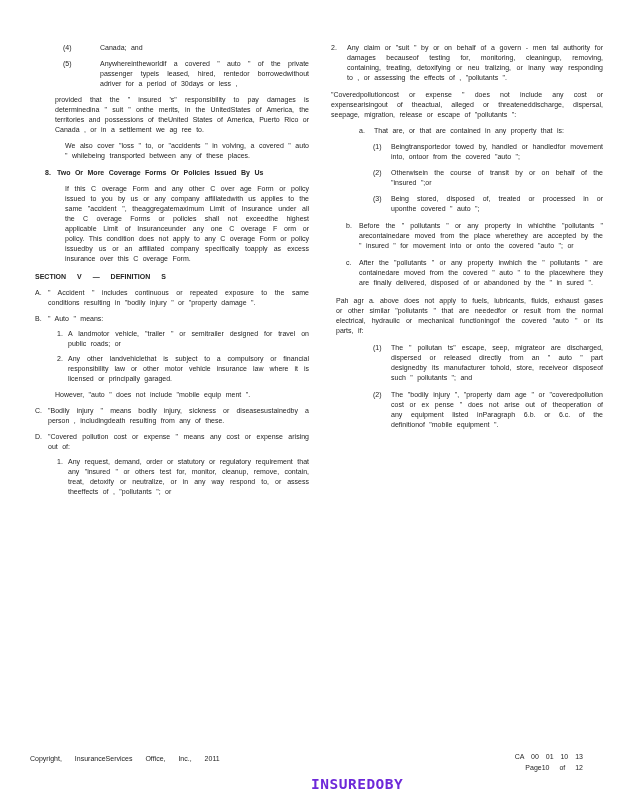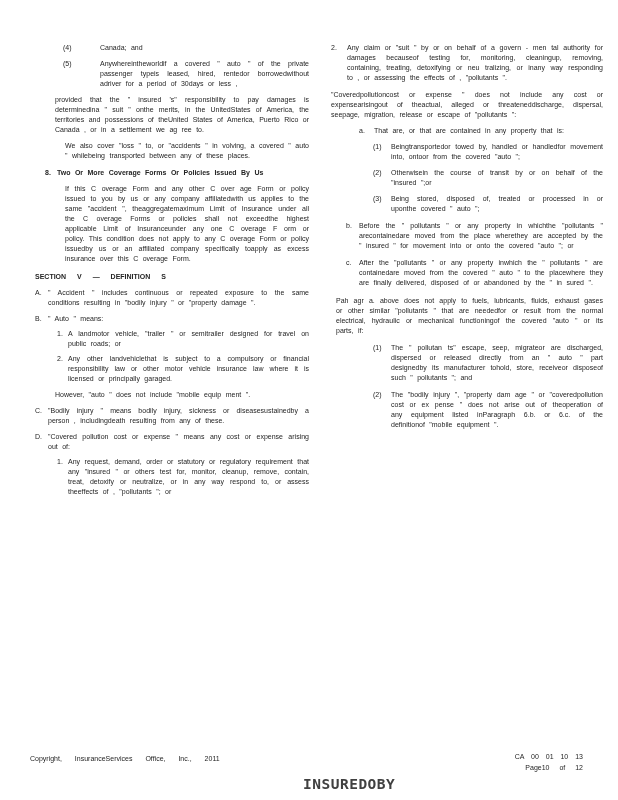--- a/index.html
+++ b/index.html
@@ -17,23 +17,23 @@
   .footer-copyright{
     position:absolute;left:30px;top:754px;width:262px;
     word-spacing:11px;line-height:10px;
   }
   .footer-form{
     position:absolute;right:35px;top:752px;text-align:right;line-height:10.5px;
   }
   .footer-form .form-number{word-spacing:5px;display:block;}
   .footer-form .page-indicator{word-spacing:8px;display:block;}
   .watermark{
-    position:absolute;left:303px;top:776px;
+    position:absolute;left:311px;top:776px;
     font-family:"DejaVu Sans Mono","Liberation Mono",monospace;
-    font-size:14.5px;font-weight:bold;letter-spacing:0.5px;color:#404040;
+    font-size:14.5px;font-weight:bold;letter-spacing:0.5px;color:#6d28d9;
   }
 </style>
 </head>
 <body>
 
 <div class="page">
   <div class="col col-left" id="col-left">
       <div class="block" style="margin-left: 65px; margin-top: 0px;"><span class="label" style="left: -37px;">(4)</span><span>Canada; and</span></div>
       <div class="block" style="margin-left: 65px; margin-top: 6px;"><span class="label" style="left: -37px;">(5)</span><span>Anywhereintheworldif a covered " auto " of the private passenger typeis leased, hired, rentedor borrowedwithout adriver for a period of 30days or less ,</span></div>
       <div class="block" style="margin-left: 20px; margin-top: 6px;"><span>provided that the " insured 's" responsibility to pay damages is determinedina " suit " onthe merits, in the UnitedStates of America, the territories and possessions of theUnited States of America, Puerto Rico or Canada , or in a settlement we ag ree to.</span></div>

